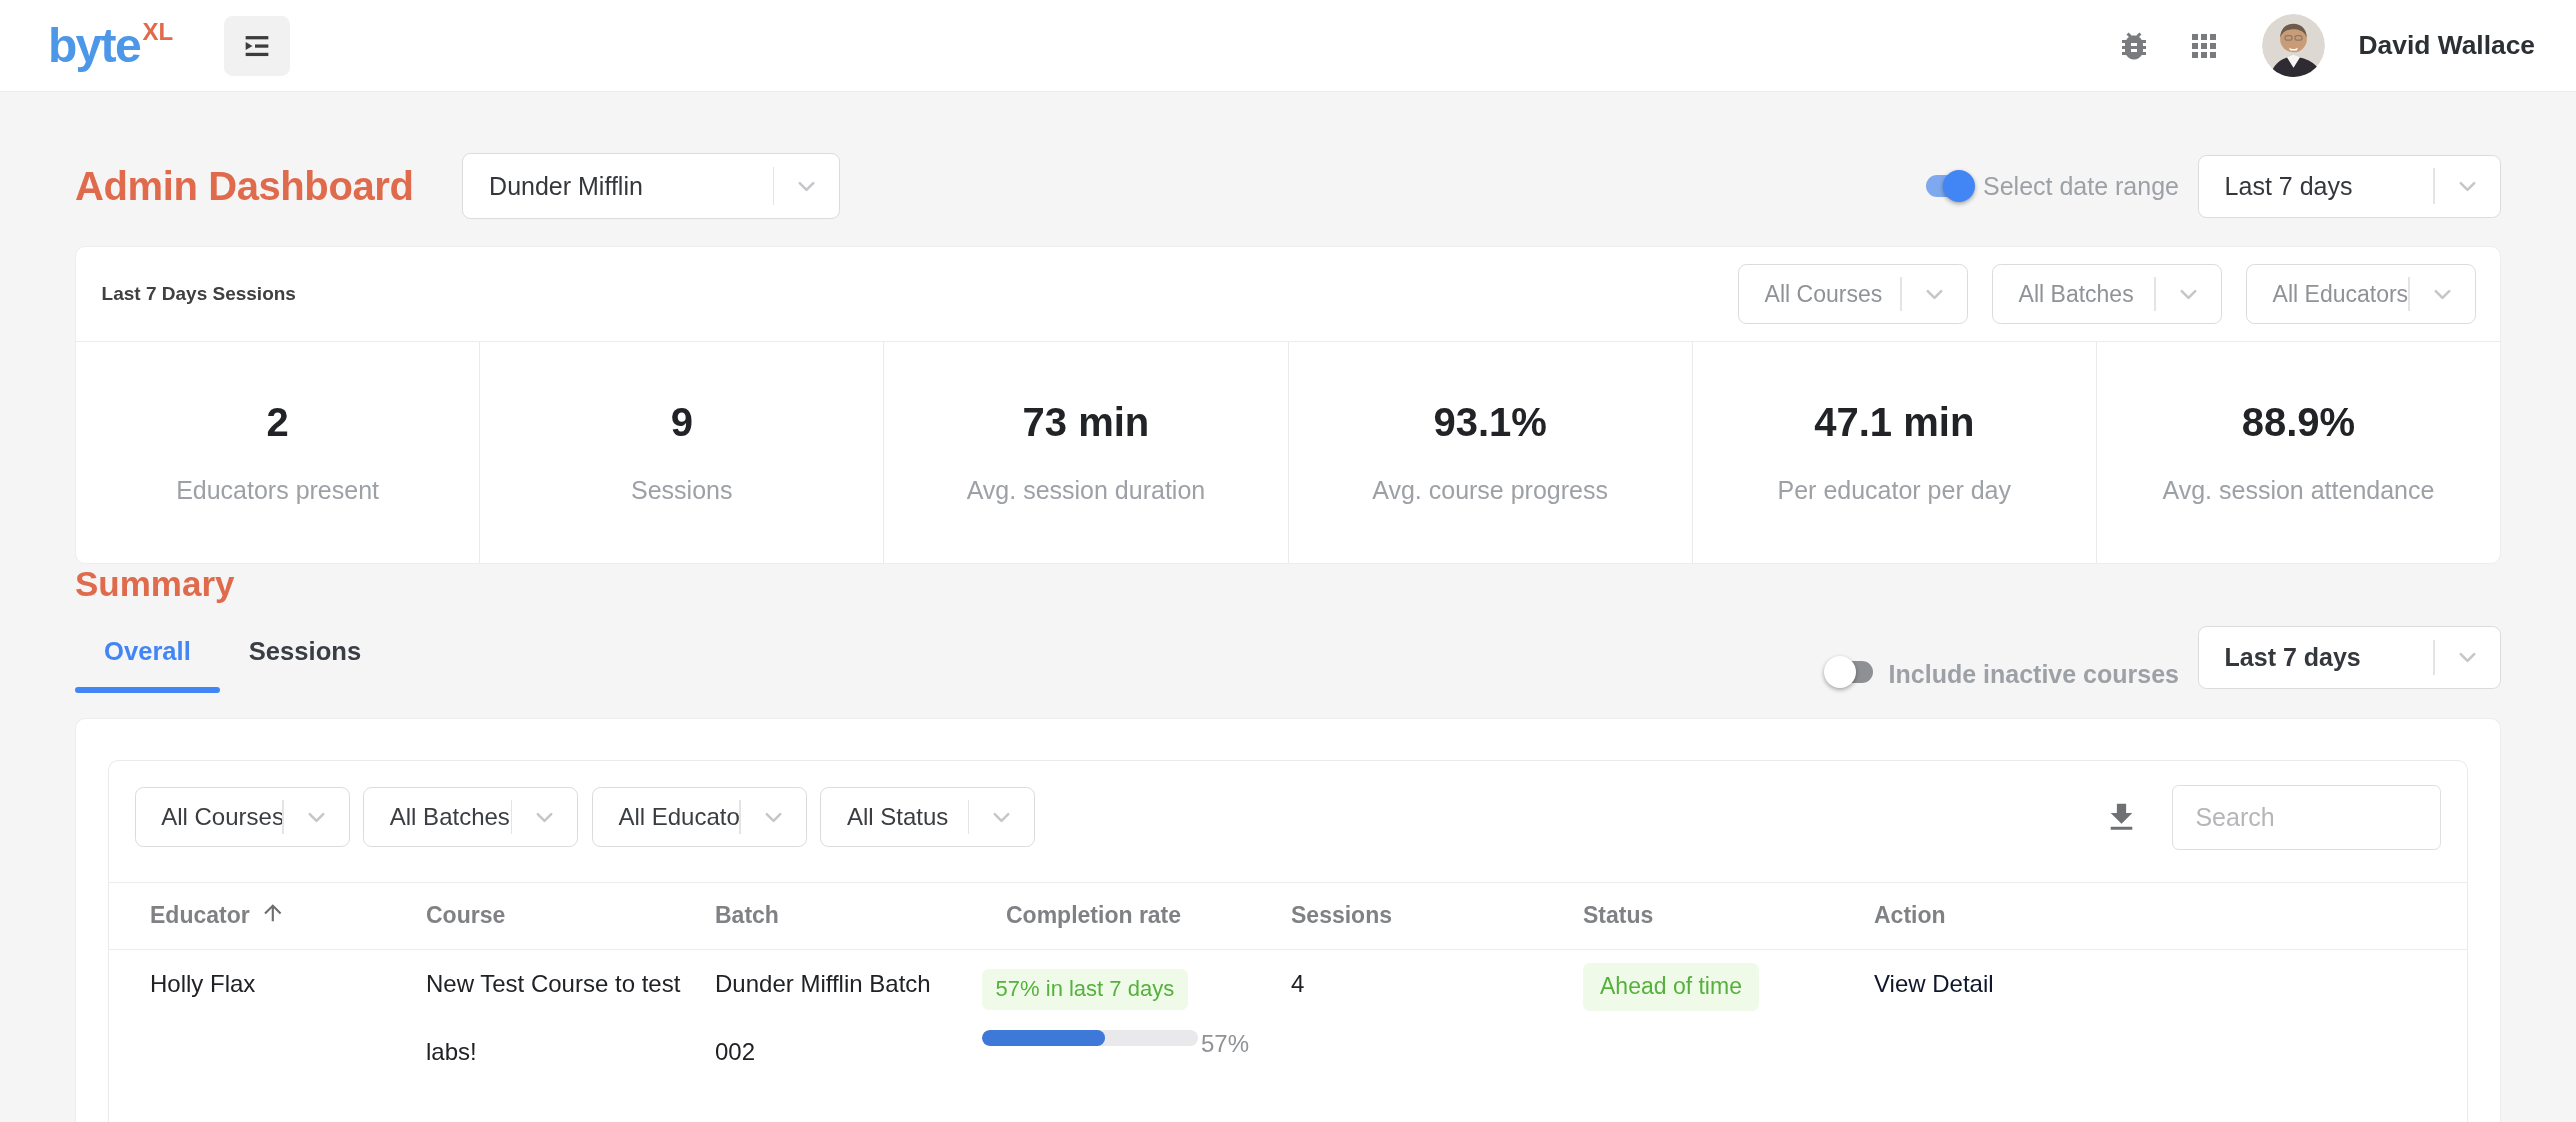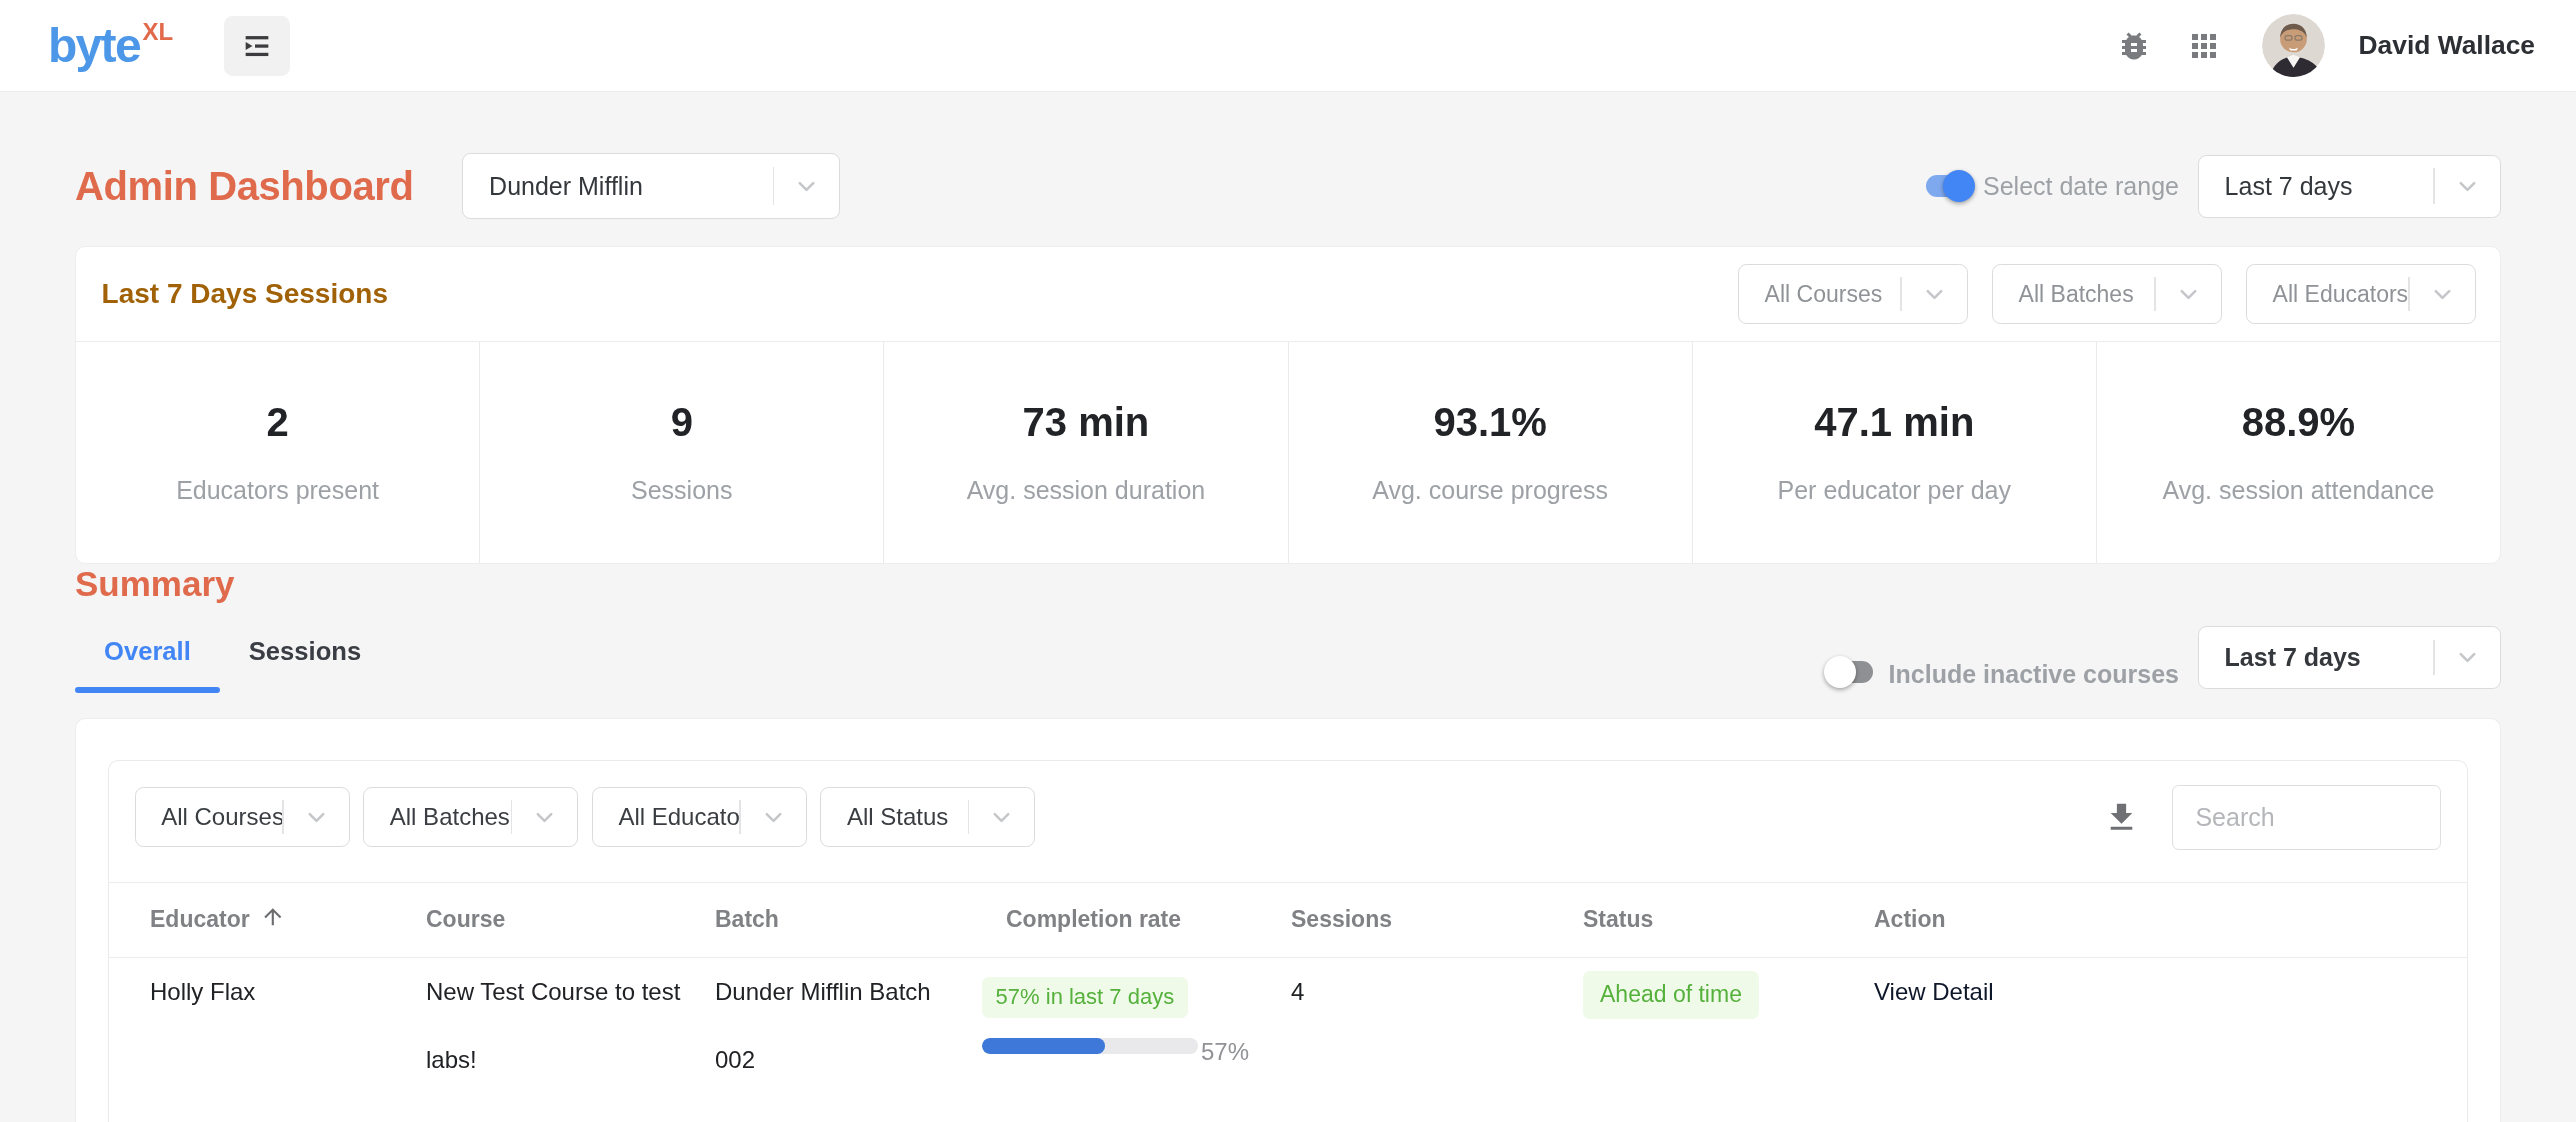--- a/index.html
+++ b/index.html
@@ -59,21 +59,21 @@
   .switch.off .track { background: #8E9093; }
   .switch.off .knob { left: 0; background: #fff; }
 
   
   .card { background: #fff; border: 1.7px solid #EDEDEF; border-radius: 10.2px; }
   .sessions-card { margin-top: 27px; }
   .card-head {
     height: 95px; display: flex; align-items: center;
     padding: 0 24px 0 25.6px; border-bottom: 1.7px solid #ECECEE;
   }
-  .card-title { font-size: 28px; font-weight: 700; color: #a16207; }
+  .card-title { font-size: 19px; font-weight: 700; color: #404040; }
   .head-filters { margin-left: auto; display: flex; gap: 24px; }
   .head-filters .select { width: 230px; height: 60px; }
   .head-filters .select .val { font-size: 23px; }
 
   .stats { display: flex; align-items: stretch; height: 221px; }
   .stat { flex: 1; display: flex; flex-direction: column; align-items: center; justify-content: center; gap: 31px; }
   .stat + .stat { border-left: 1.7px solid #EAEAEC; }
   .stat-value { font-size: 40px; font-weight: 700; color: #212326; }
   .stat-label { font-size: 25px; color: #9DA1A6; }
 
@@ -100,21 +100,21 @@
     padding: 0 22px; font-size: 25px; color: #34373B; font-family: inherit; outline: none; background: #fff;
   }
   .search-input::placeholder { color: #B4B6B9; }
 
   .t-head, .t-row {
     display: grid;
     grid-template-columns: 276px 289px 267px 309px 292px 291px 1fr;
     padding-left: 41px;
   }
   .t-head {
-    height: 76px; align-items: center;
+    height: 68px; align-items: center;
     border-top: 1.7px solid #ECECEE; border-bottom: 1.7px solid #ECECEE;
     font-size: 23px; font-weight: 600; color: #7F8184;
   }
   .th { display: flex; align-items: center; }
   .th-sort svg { width: 25.6px; height: 25.6px; fill: #6B6D70; margin-left: 10.2px; }
   .th-completion { padding-left: 24px; }
 
   .t-row { padding-bottom: 51px; font-size: 24px; color: #202225; background: #fff; }
   .cell-text { line-height: 68px; padding-right: 17px; }
   .cell-completion { padding-top: 19px; }

